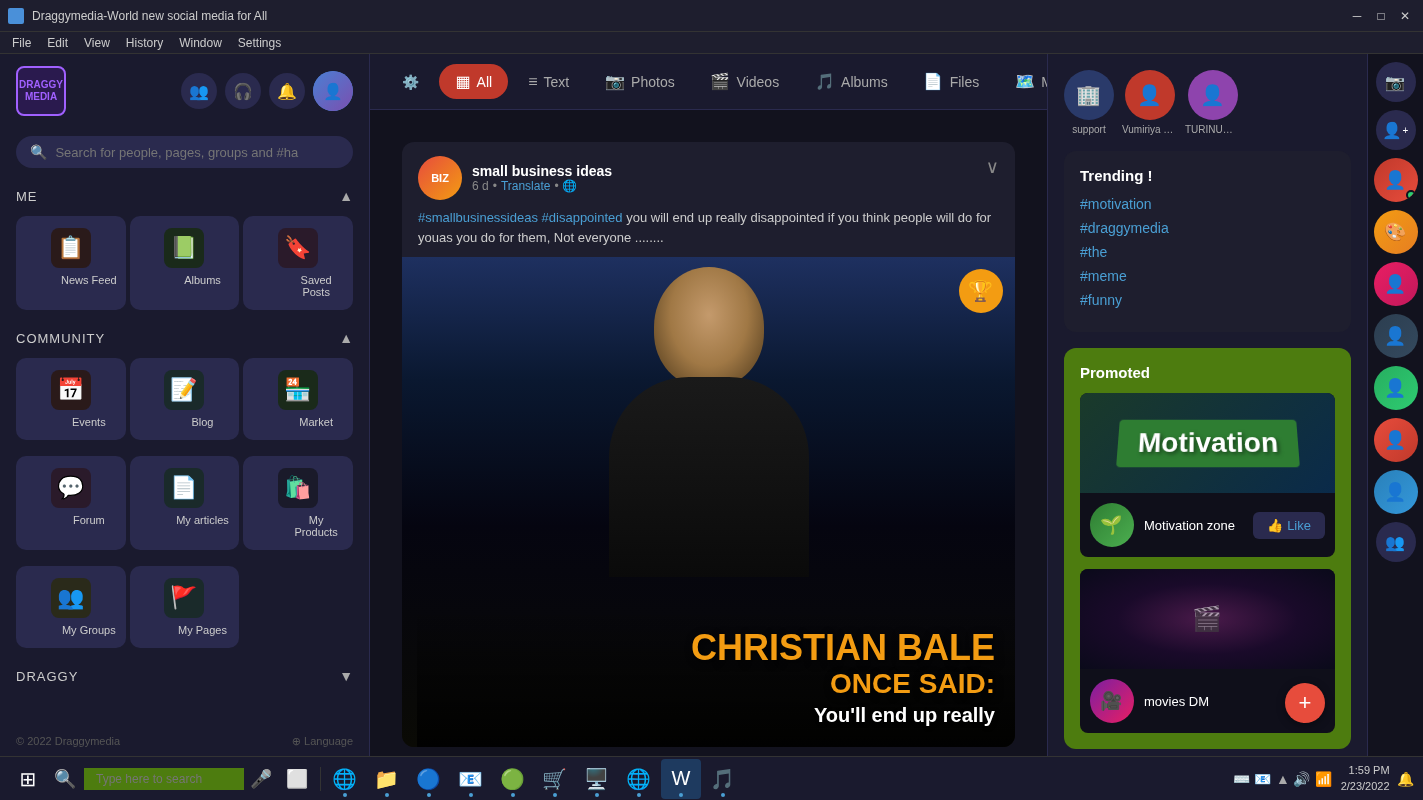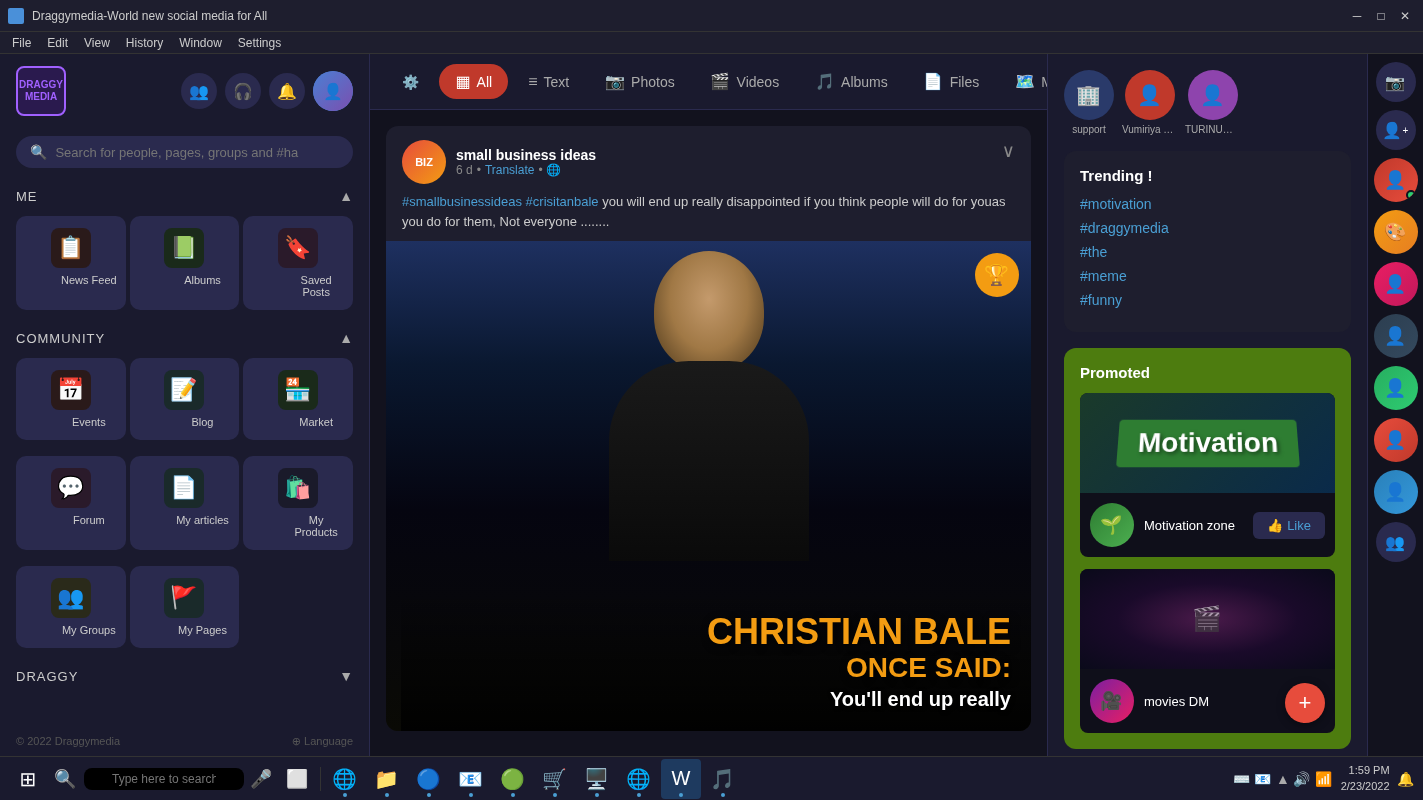--- a/index.html
+++ b/index.html
@@ -51,21 +51,21 @@
 
     
     .feed-area { flex: 1; display: flex; flex-direction: column; overflow: hidden; background: #12121e; }
 
     
     .filter-bar { background: #1a1a2e; border-bottom: 1px solid #2a2a4e; display: flex; align-items: center; padding: 0 16px; height: 56px; gap: 4px; flex-shrink: 0; }
     .filter-btn { display: flex; align-items: center; gap: 6px; padding: 8px 16px; border-radius: 20px; cursor: pointer; font-size: 14px; color: #aaa; border: none; background: none; }
     .filter-btn.active { background: #c0392b; color: #fff; }
     .filter-icon { font-size: 16px; }
 
-    .feed-content { flex: 1; overflow-y: auto; padding: 16px; }
+    .feed-content { flex: 1; overflow-y: auto; padding: 32px; }
     .feed-content::-webkit-scrollbar { width: 4px; }
     .feed-content::-webkit-scrollbar-thumb { background: #444; border-radius: 2px; }
 
     
     .post-card { background: #1e1e2e; border-radius: 12px; overflow: hidden; }
     .post-header { display: flex; align-items: flex-start; justify-content: space-between; padding: 14px 16px 8px; }
     .post-author { display: flex; gap: 10px; align-items: center; }
     .author-avatar { width: 44px; height: 44px; border-radius: 50%; background: linear-gradient(135deg, #e74c3c, #f39c12); display: flex; align-items: center; justify-content: center; font-size: 14px; font-weight: bold; color: #fff; flex-shrink: 0; }
     .author-info { display: flex; flex-direction: column; }
     .author-name { font-size: 14px; font-weight: 600; color: #fff; }
@@ -320,21 +320,21 @@
                 <span>🌐</span>
               </div>
             </div>
           </div>
           <span class="post-more">∨</span>
         </div>
 
         <div class="post-text">
           <span class="hashtag">#smallbusinessideas</span>
           <span> </span>
-          <span class="hashtag">#crisitanbale</span>
+          <span class="hashtag">#disappointed</span>
           <span> you will end up really disappointed if you think people will do for youas you do for them, Not everyone ........</span>
         </div>
 
         <div class="cb-image">
 
           <div style="position:absolute;top:0;left:0;right:0;bottom:0;background:linear-gradient(180deg, #1e3060 0%, #0a1830 25%, #050510 55%, #0a0a05 100%);"></div>
 
           <div style="position:absolute;top:0;left:50%;transform:translateX(-50%);width:380px;height:320px;">
 
             <div style="position:absolute;top:10px;left:50%;transform:translateX(-50%);width:110px;height:120px;background:radial-gradient(ellipse at 50% 40%, #c49a6c 0%, #a07845 50%, #6b4f2a 80%,transparent 100%);border-radius:50% 50% 45% 45%;"></div>
@@ -428,21 +428,21 @@
     <div class="strip-avatar" style="background:linear-gradient(135deg,#e74c3c,#c0392b);display:flex;align-items:center;justify-content:center;font-size:18px;">👤</div>
     <div class="strip-avatar" style="background:linear-gradient(135deg,#2980b9,#3498db);display:flex;align-items:center;justify-content:center;font-size:18px;">👤</div>
     <div class="strip-btn">👥</div>
   </div>
 
 </div>
 
 <div class="taskbar">
   <div class="taskbar-start">⊞</div>
   <div class="taskbar-icon">🔍</div>
-  <input type="text" style="background: #000000; border: none; outline: none; color: rgb(204, 204, 204); padding: 4px 28px; border-radius: 8px; font-size: 12px; width: 160px;" placeholder="Type here to search">
+  <input type="text" style="background: #4d7c0f; border: none; outline: none; color: rgb(204, 204, 204); padding: 4px 12px; border-radius: 0; font-size: 12px; width: 160px;" placeholder="Type here to search">
   <div class="taskbar-icon">🎤</div>
   <div class="taskbar-icon">⬜</div>
   <div style="width:1px;height:24px;background:#333;margin:0 4px;"></div>
   <div class="taskbar-apps">
     <div class="taskbar-app">🌐</div>
     <div class="taskbar-app">📁</div>
     <div class="taskbar-app">🔵</div>
     <div class="taskbar-app">📧</div>
     <div class="taskbar-app">🟢</div>
     <div class="taskbar-app">🛒</div>

